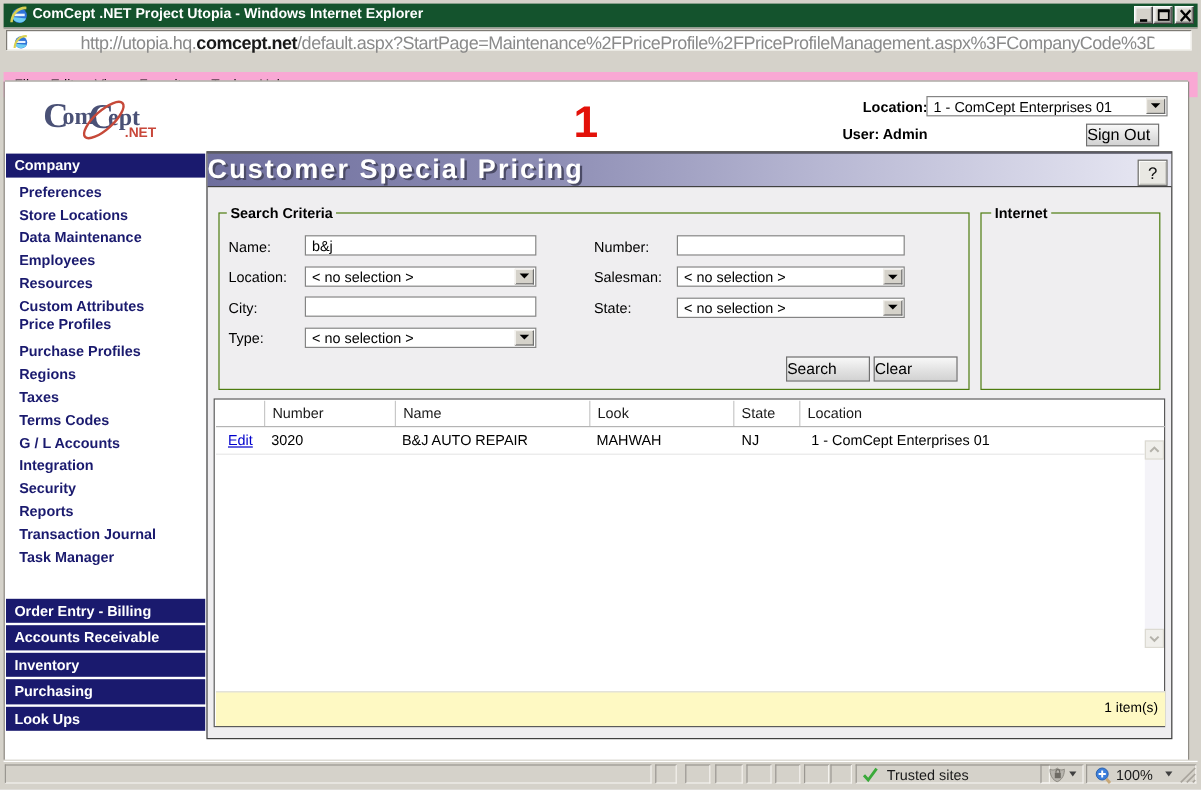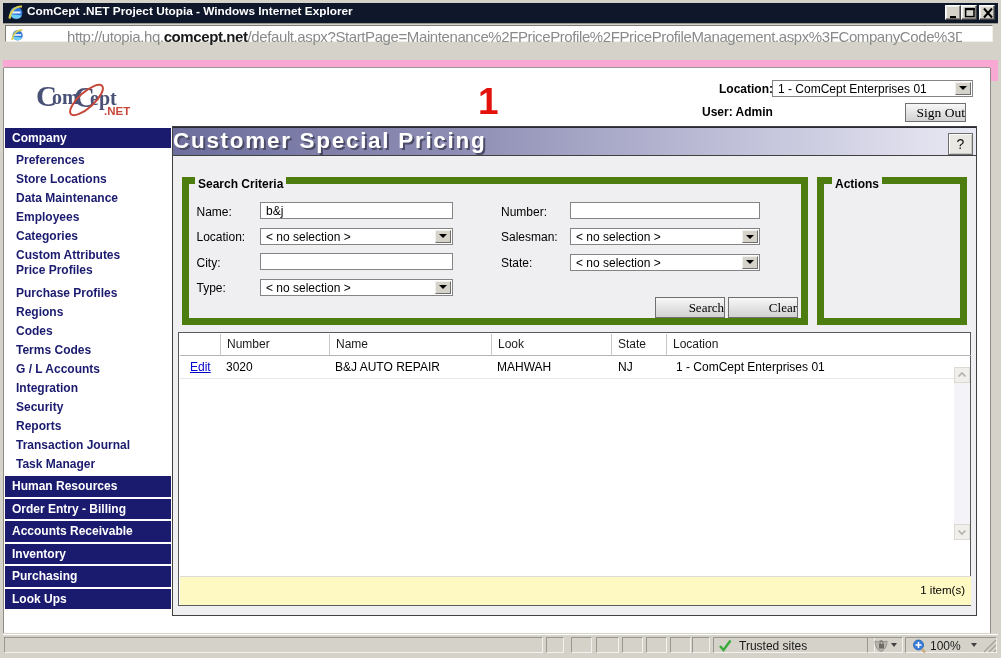--- a/index.html
+++ b/index.html
@@ -1,21 +1,21 @@
 <!DOCTYPE html>
 <html><head>
 <meta charset="utf-8">
 <style>
 * { margin:0; padding:0; box-sizing:border-box; }
 html,body { width:1001px; height:658px; overflow:hidden; }
 body { position:relative; background:#d5d2ca; font-family:"Liberation Sans", sans-serif; }
 .abs { position:absolute; }
 
 
-#titlebar { left:3px; top:3px; width:995px; height:20px; background:#0f172a; }
+#titlebar { left:3px; top:3px; width:995px; height:20px; background:#14532d; }
 #titletext { left:24px; top:0.5px; color:#fff; font-size:11.8px; font-weight:bold; }
 .winbtn { top:2px; width:16px; height:15px; padding:1px 0 0 1px; background:#d5d2ca; border:1px solid #404040;
   border-top-color:#fdfdfd; border-left-color:#fdfdfd; box-shadow:inset -1px -1px 0 #808080, inset 1px 1px 0 #efefef;
   font-size:10px; font-weight:bold; color:#000; text-align:center; line-height:13px; }
 #addrrow { left:3px; top:23px; width:995px; height:23px; background:#d5d2ca; border-top:1px solid #9a9791; }
 #urlbox { left:2px; top:1px; width:988px; height:17px; background:#fff; border:1px solid #7e7b75;
   border-bottom-color:#f1efe9; border-right-color:#f1efe9; }
 #urltext { left:24px; top:1.5px; font-size:15px; letter-spacing:-0.4px; color:#8a8a8a; white-space:nowrap; width:932px; overflow:hidden;padding-left:37px; }
 #urltext b { color:#1a1a1a; font-weight:bold; }
 #menurow { left:3px; top:60px; width:995px; height:21px; background:#f9a8d4; }
@@ -35,36 +35,36 @@
 
 .csel { background:#fff; border:1px solid #848484; }
 .csel .t { position:absolute; left:5px; top:1px; font-size:12px; color:#000; white-space:nowrap; }
 .csel .btn { position:absolute; right:1px; top:1px; bottom:1px; width:16px; background:#d5d2ca;
   border:1px solid #f2f0ec; border-right-color:#6e6e6e; border-bottom-color:#6e6e6e; }
 .csel .btn:after { content:""; position:absolute; left:50%; top:50%; margin-left:-4px; margin-top:-2px;
   border:4px solid transparent; border-top:4px solid #000; }
 
 
 .lbtn { background:linear-gradient(#f8f8f8,#e0e0e0 60%,#d2d2d2); border:1px solid #707070;
-  font-size:13px; color:#000; text-align:right; font-family:Liberation Serif, serif; }
+  font-size:13px; color:#000; text-align:left; font-family:Liberation Sans, sans-serif; }
 
 
 .navhdr { left:1px; width:166px; height:20px; background:#1a1a6e; color:#fff; font-weight:bold;
   font-size:12px; line-height:20px; padding-left:7px; }
 .navitem { left:12px; font-size:12px; font-weight:bold; color:#1a1a6e; }
 
 
 #panel { left:168px; top:58px; width:805px; height:490px; background:#efeef0; border:1px solid #404040; }
 #hdrbar { left:0; top:0; width:803px; height:29px; background:linear-gradient(90deg,#6e6e9d,#8d8db4 35%,#b9b9d4 65%,#e9e9f4); border-bottom:1px solid #404040; border-top:1px solid #2a2a3a; }
 #hdrtext { left:0px; top:0.5px; color:#fff; font-size:22.5px; font-weight:bold; text-shadow:2px 2px 0 #4b4b66; letter-spacing:1.7px; white-space:nowrap; }
 #helpbtn { left:775px; top:6px; width:25px; height:22px; background:#e9e8e3; border:1px solid #6e6e6e;
   box-shadow:inset 1px 1px 0 #fbfbf9, inset -1px -1px 0 #c8c7c2;
   font-size:14px; text-align:center; line-height:20px; color:#111; }
 
-.fieldset { border:7px solid #4d7c0f; }
+.fieldset { border:1px solid #4d7c0f; }
 .legend { position:absolute; top:-7px; background:#efeef0; font-size:12px; font-weight:bold; padding:0 3px; }
 .flabel { position:absolute; font-size:12px; color:#000; }
 .tinput { position:absolute; background:#fff; border:1px solid #848484; font-size:12px; padding:1px 0 0 5px; }
 
 
 #grid { left:5px; top:205px; width:793px; height:274px; background:#fff; border:1px solid #5a5a5a; }
 .gh { position:absolute; top:1px; height:21px; border-left:1px solid #c8c8c8; font-size:12px; color:#1a1a1a; padding:3px 0 0 6px; }
 #gridhdrline { left:1px; top:22px; width:791px; height:1px; background:#b4b4b4; }
 .gc { position:absolute; top:27px; font-size:12px; color:#000; white-space:nowrap; }
 #rowline { left:1px; top:45px; width:774px; height:1px; background:#e8e8e8; }
@@ -149,34 +149,33 @@
       <span class="btn"></span>
     </div>
   <span class="abs" id="userlabel">User: Admin</span>
   <div class="abs lbtn" id="signout" style="line-height:18px;font-size:13.5px">Sign Out</div>
 
   <div class="abs navhdr" style="top:60px">Company</div>
   <span class="abs navitem" style="top:85.3px">Preferences</span>
   <span class="abs navitem" style="top:104.3px">Store Locations</span>
   <span class="abs navitem" style="top:123.3px">Data Maintenance</span>
   <span class="abs navitem" style="top:142.3px">Employees</span>
-  <span class="abs navitem" style="top:161.3px">Categories</span>
+  <span class="abs navitem" style="top:161.3px">Resources</span>
   <span class="abs navitem" style="top:180.3px">Custom Attributes</span>
   <span class="abs navitem" style="top:195px">Price Profiles</span>
   <span class="abs navitem" style="top:218.3px">Purchase Profiles</span>
   <span class="abs navitem" style="top:237.3px">Regions</span>
-  <span class="abs navitem" style="top:256.3px">Codes</span>
+  <span class="abs navitem" style="top:256.3px">Taxes</span>
   <span class="abs navitem" style="top:275.3px">Terms Codes</span>
   <span class="abs navitem" style="top:294.3px">G / L Accounts</span>
   <span class="abs navitem" style="top:313.3px">Integration</span>
   <span class="abs navitem" style="top:332.3px">Security</span>
   <span class="abs navitem" style="top:351.3px">Reports</span>
   <span class="abs navitem" style="top:370.3px">Transaction Journal</span>
   <span class="abs navitem" style="top:389.3px">Task Manager</span>
-  <div class="abs navhdr" style="top:408px;height:20.5px;line-height:20.5px">Human Resources</div>
   <div class="abs navhdr" style="top:430.5px;height:20.5px;line-height:20.5px">Order Entry - Billing</div>
   <div class="abs navhdr" style="top:453px;height:20.5px;line-height:20.5px">Accounts Receivable</div>
   <div class="abs navhdr" style="top:475.5px;height:20.5px;line-height:20.5px">Inventory</div>
   <div class="abs navhdr" style="top:498px;height:20.5px;line-height:20.5px">Purchasing</div>
   <div class="abs navhdr" style="top:520.5px;height:20.5px;line-height:20.5px">Look Ups</div>
 
   <div class="abs" id="panel">
     <div class="abs" id="hdrbar"></div>
     <span class="abs" id="hdrtext">Customer Special Pricing</span>
     <div class="abs" id="helpbtn">?</div>
@@ -205,21 +204,21 @@
           <span class="btn"></span>
         </div>
       <span class="flabel" style="left:312px;top:72px">State:</span>
       <div class="abs csel" style="left:381px;top:69.5px;width:190px;height:17px">
           <span class="t">&lt; no selection &gt;</span>
           <span class="btn"></span>
         </div>
     </div>
 
     <div class="abs fieldset" style="left:644px;top:50px;width:150px;height:148px">
-      <span class="legend" style="left:8px">Actions</span>
+      <span class="legend" style="left:8px">Internet</span>
     </div>
     <div class="abs lbtn" style="left:482px;top:170px;width:70px;height:21px;line-height:19px">Search</div>
     <div class="abs lbtn" style="left:555px;top:170px;width:70px;height:21px;line-height:19px">Clear</div>
 
     <div class="abs" id="grid">
       <div class="gh" style="left:1px;width:40px;border-left:none"></div>
       <div class="gh" style="left:41px;width:109px">Number</div>
       <div class="gh" style="left:150px;width:162px">Name</div>
       <div class="gh" style="left:312px;width:120px">Look</div>
       <div class="gh" style="left:432px;width:55px">State</div>

